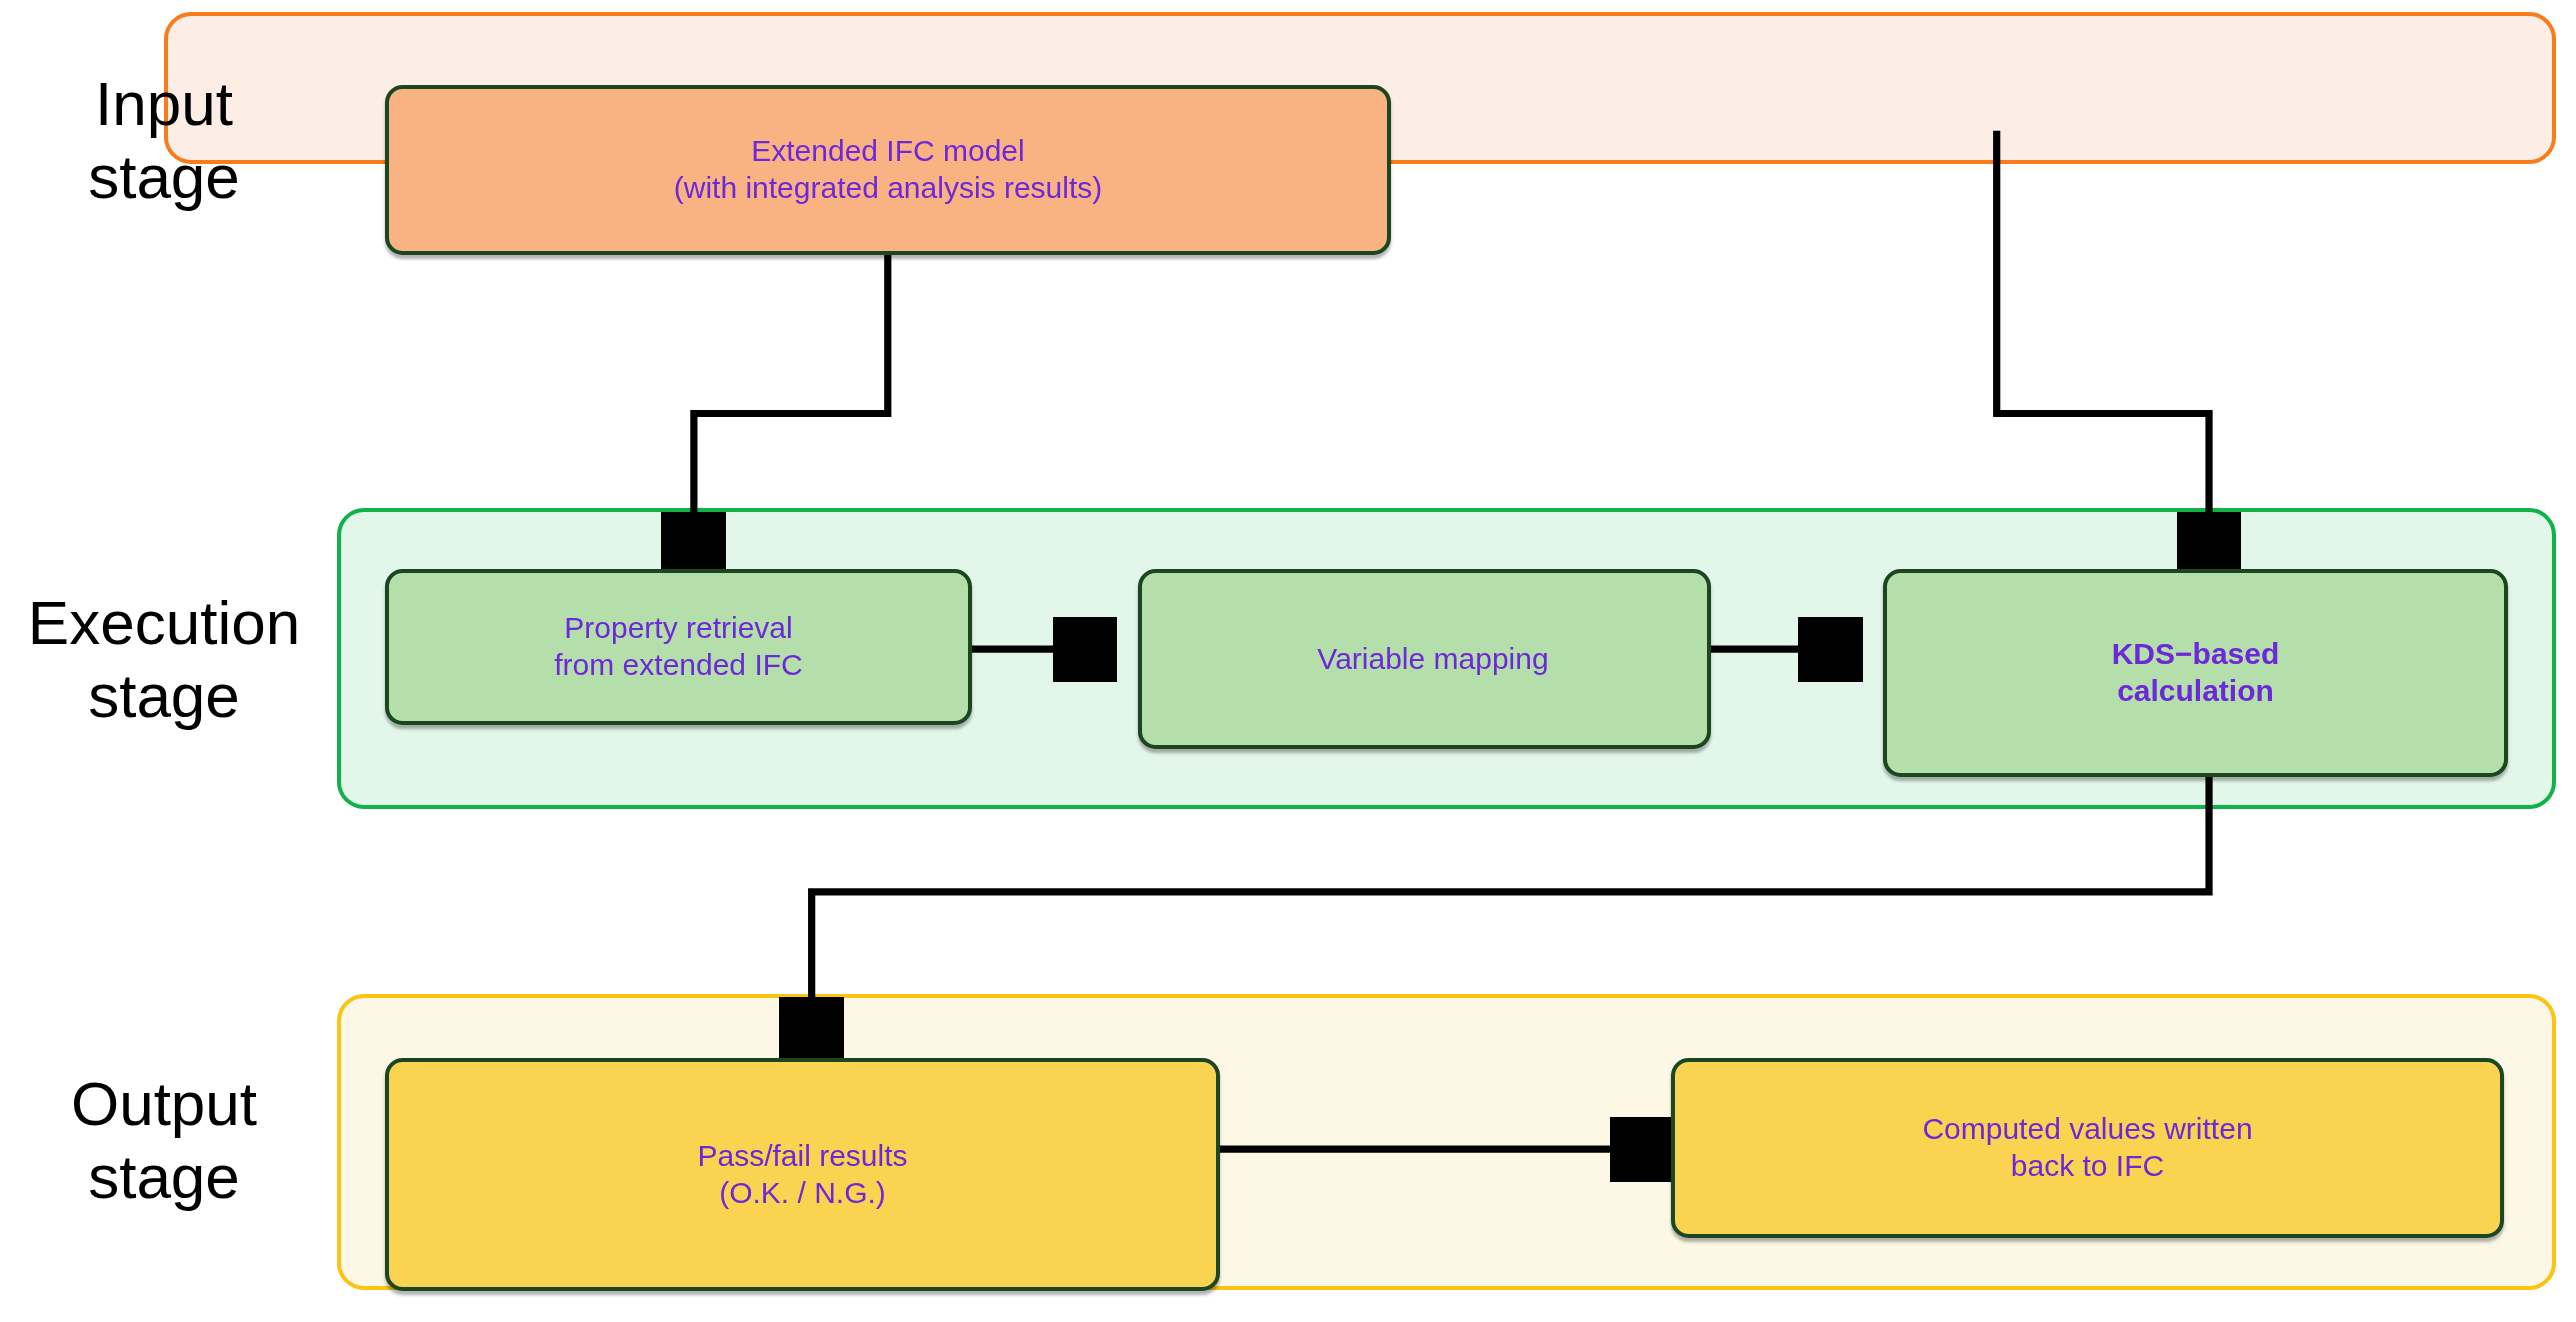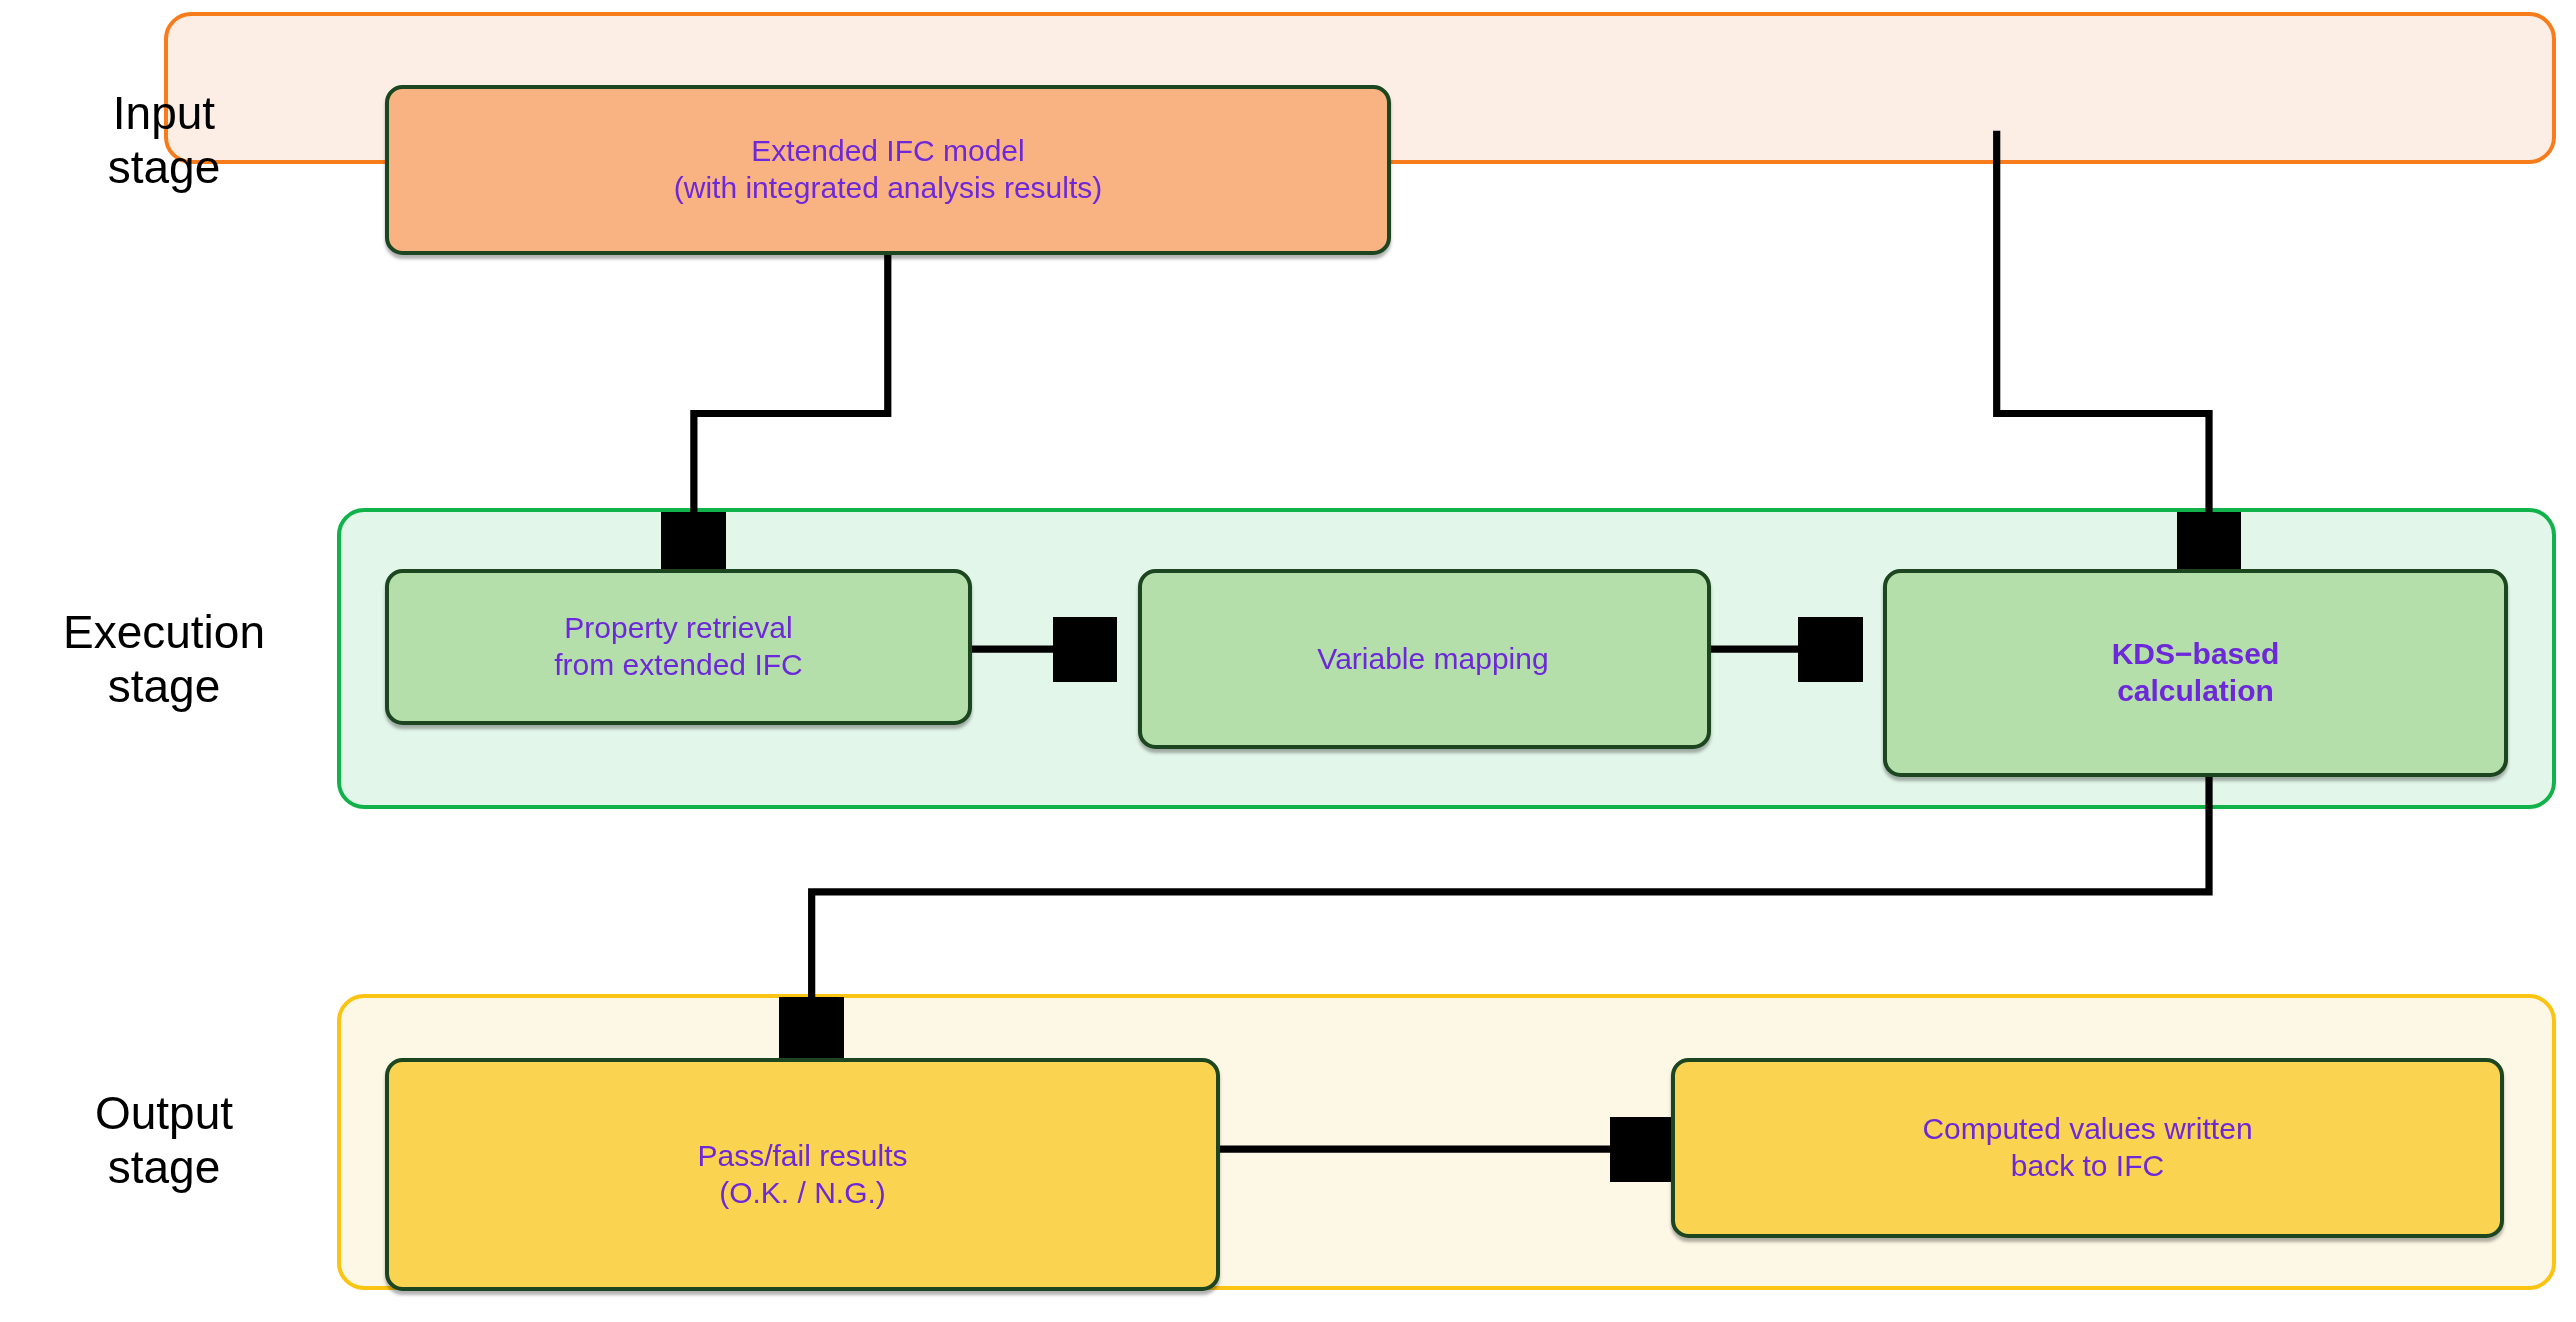--- a/index.html
+++ b/index.html
@@ -3,21 +3,21 @@
 <meta charset="utf-8">
 <style>
   html,body{margin:0;padding:0;background:#ffffff;}
   body{width:2576px;height:1323px;font-family:"Liberation Sans",sans-serif;}
   #stage{position:relative;width:2576px;height:1323px;overflow:hidden;background:#fff;}
 
   .stage-label{
     position:absolute;
     text-align:center;
     color:#000;
-    font-size:46px;
+    font-size:62px;
     line-height:1.18;
     font-family:"Liberation Sans",sans-serif;
     white-space:pre-line;
     display:flex;
     flex-direction:column;
     justify-content:center;
     align-items:center;
   }
   .stage-label span{display:block;}
 

